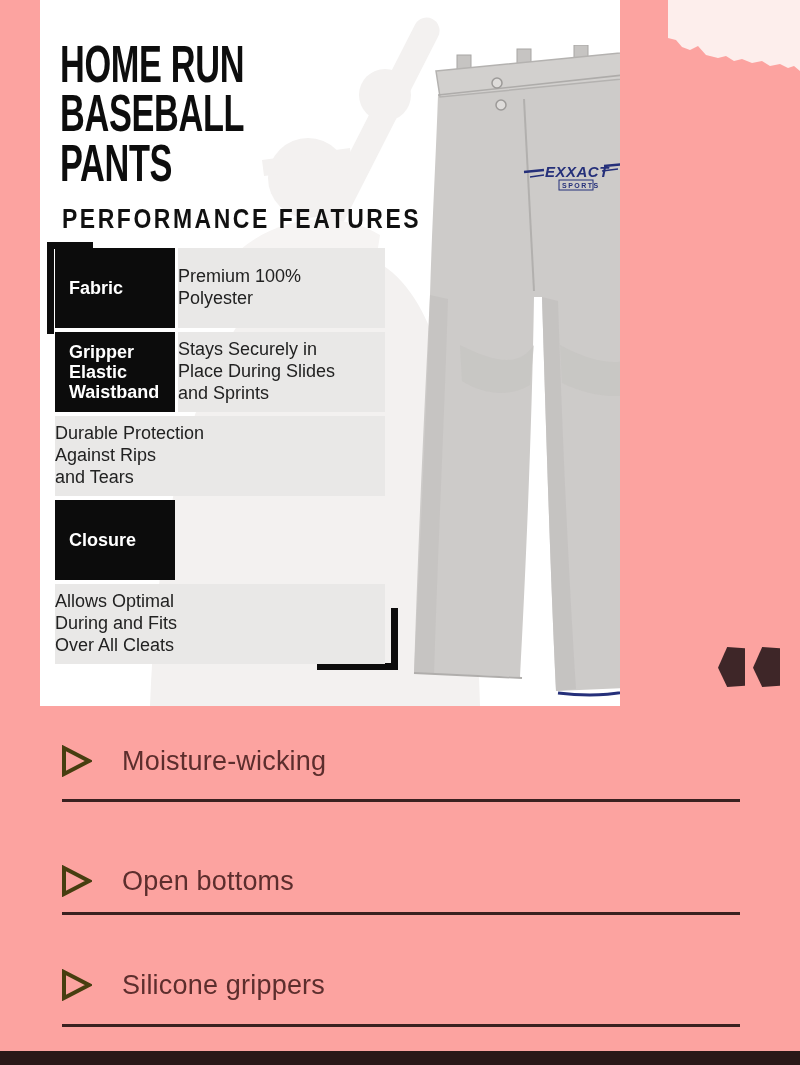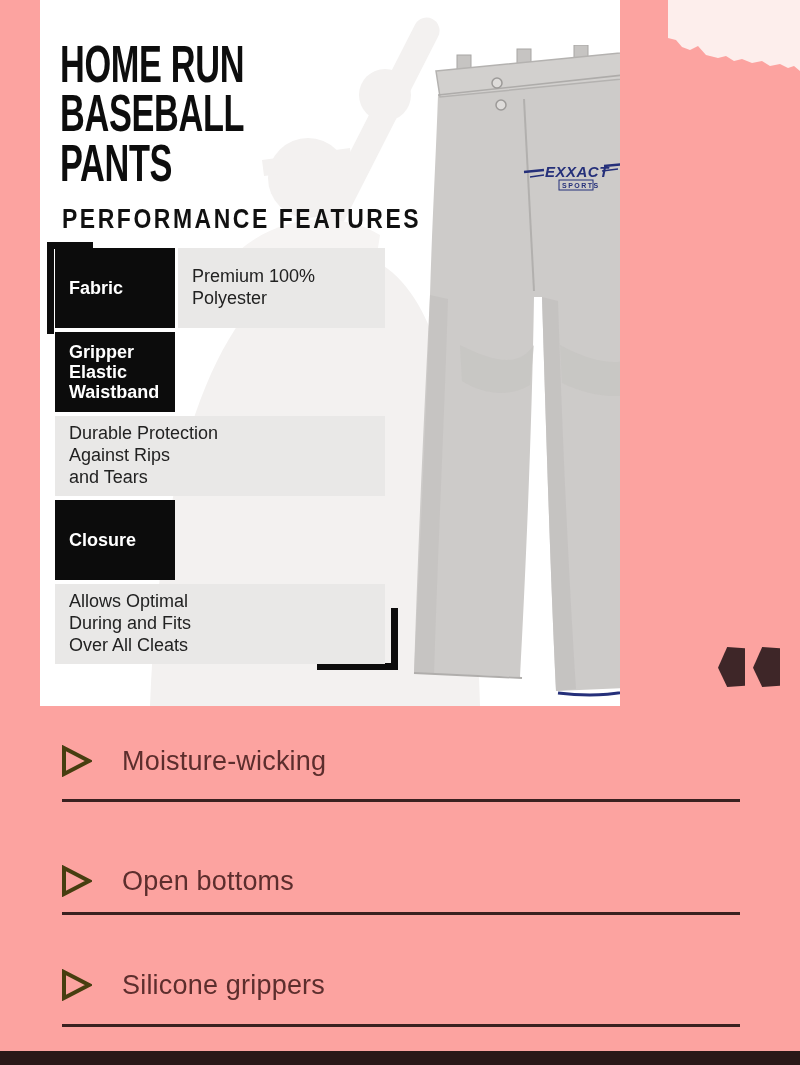--- a/index.html
+++ b/index.html
@@ -28,21 +28,21 @@
   .feature-label{
     width:120px;flex:0 0 120px;background:#0c0c0c;color:#ffffff;
     font-weight:700;font-size:18px;line-height:1.12;
     display:flex;align-items:center;box-sizing:border-box;
     padding-left:14px;white-space:pre-line;margin-right:3px;
   }
   .feature-value{
     flex:1;background:#E9E8E7;color:#222222;
     font-size:18px;line-height:1.22;
     display:flex;align-items:center;box-sizing:border-box;
-    padding-left:14px;white-space:pre-line;
+    white-space:pre-line;
   }
   .bracket{position:absolute;background:#0c0c0c;}
   .bracket-tl-v{left:7px;top:242px;width:7px;height:92px;}
   .bracket-tl-h{left:7px;top:242px;width:46px;height:7px;}
   .bracket-br-h{left:277px;top:663px;width:81px;height:7px;}
   .bracket-br-v{left:351px;top:608px;width:7px;height:62px;}
 
   .product-photo{position:absolute;left:360px;top:45px;width:270px;height:660px;}
 
   
@@ -99,20 +99,23 @@
       <div class="features-table">
         <div class="feature-row">
           <div class="feature-label">Fabric</div>
           <div class="feature-value">Premium 100%
 Polyester</div>
         </div>
         <div class="feature-row">
           <div class="feature-label">Gripper
 Elastic
 Waistband</div>
+          <div class="feature-value">Stays Securely in
+Place During Slides
+and Sprints</div>
         </div>
         <div class="feature-row">
           <div class="feature-value">Durable Protection
 Against Rips
 and Tears</div>
         </div>
         <div class="feature-row">
           <div class="feature-label">Closure</div>
         </div>
         <div class="feature-row">

